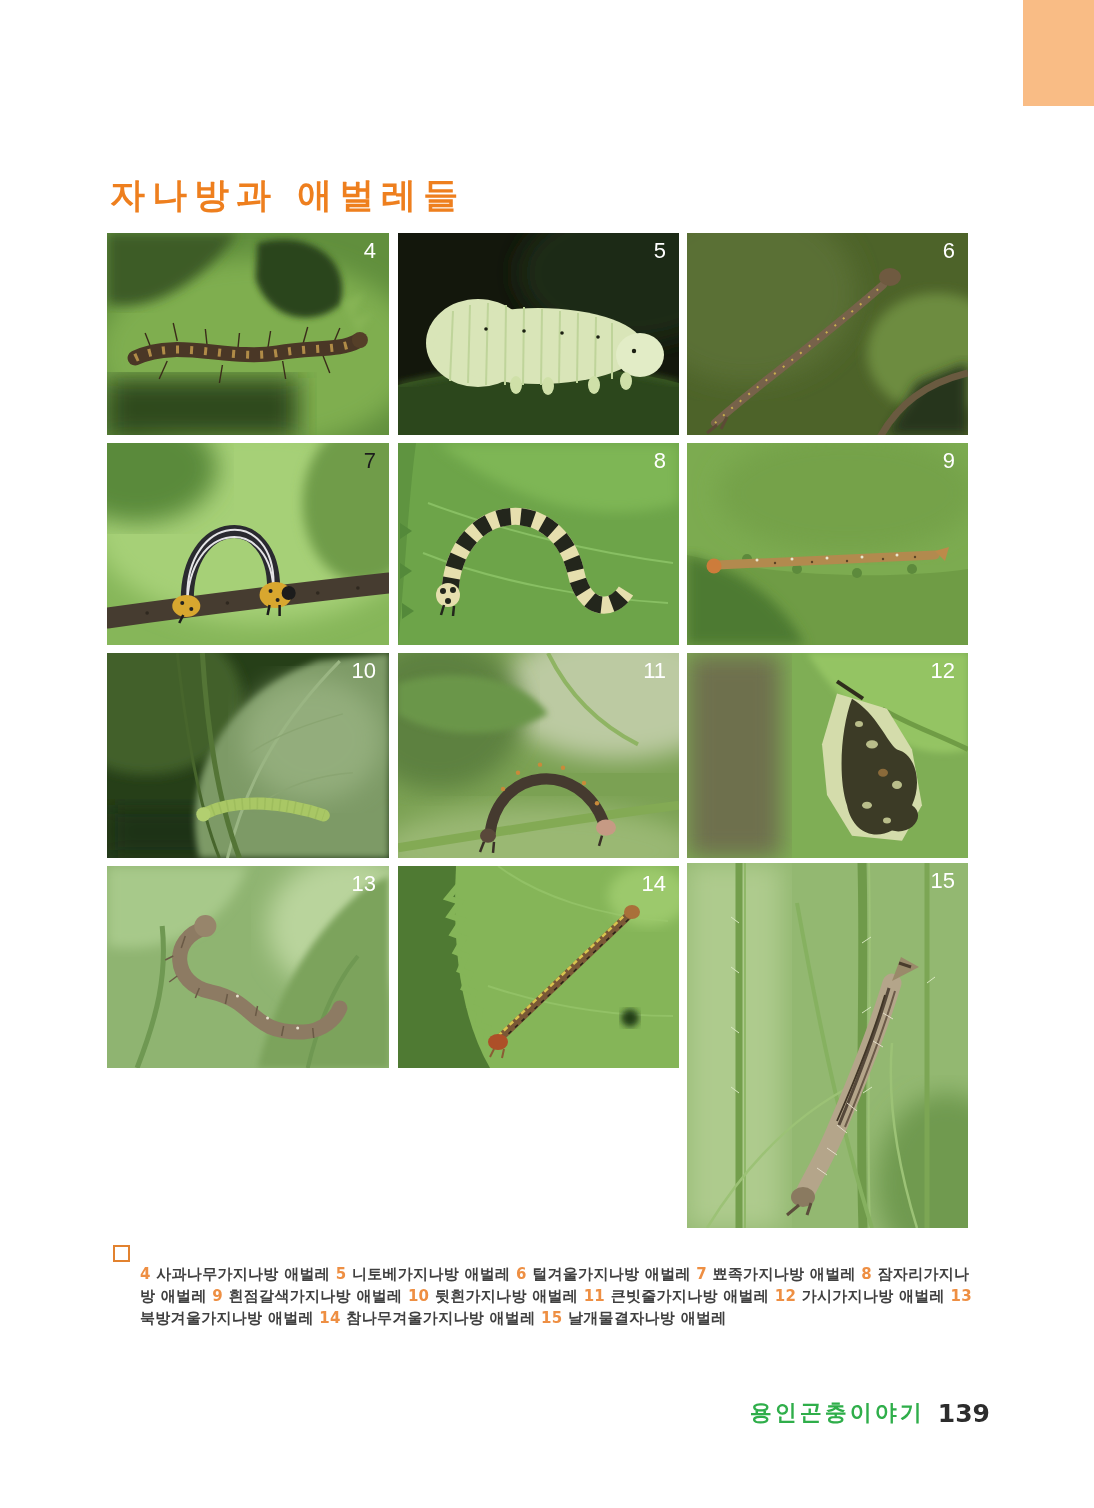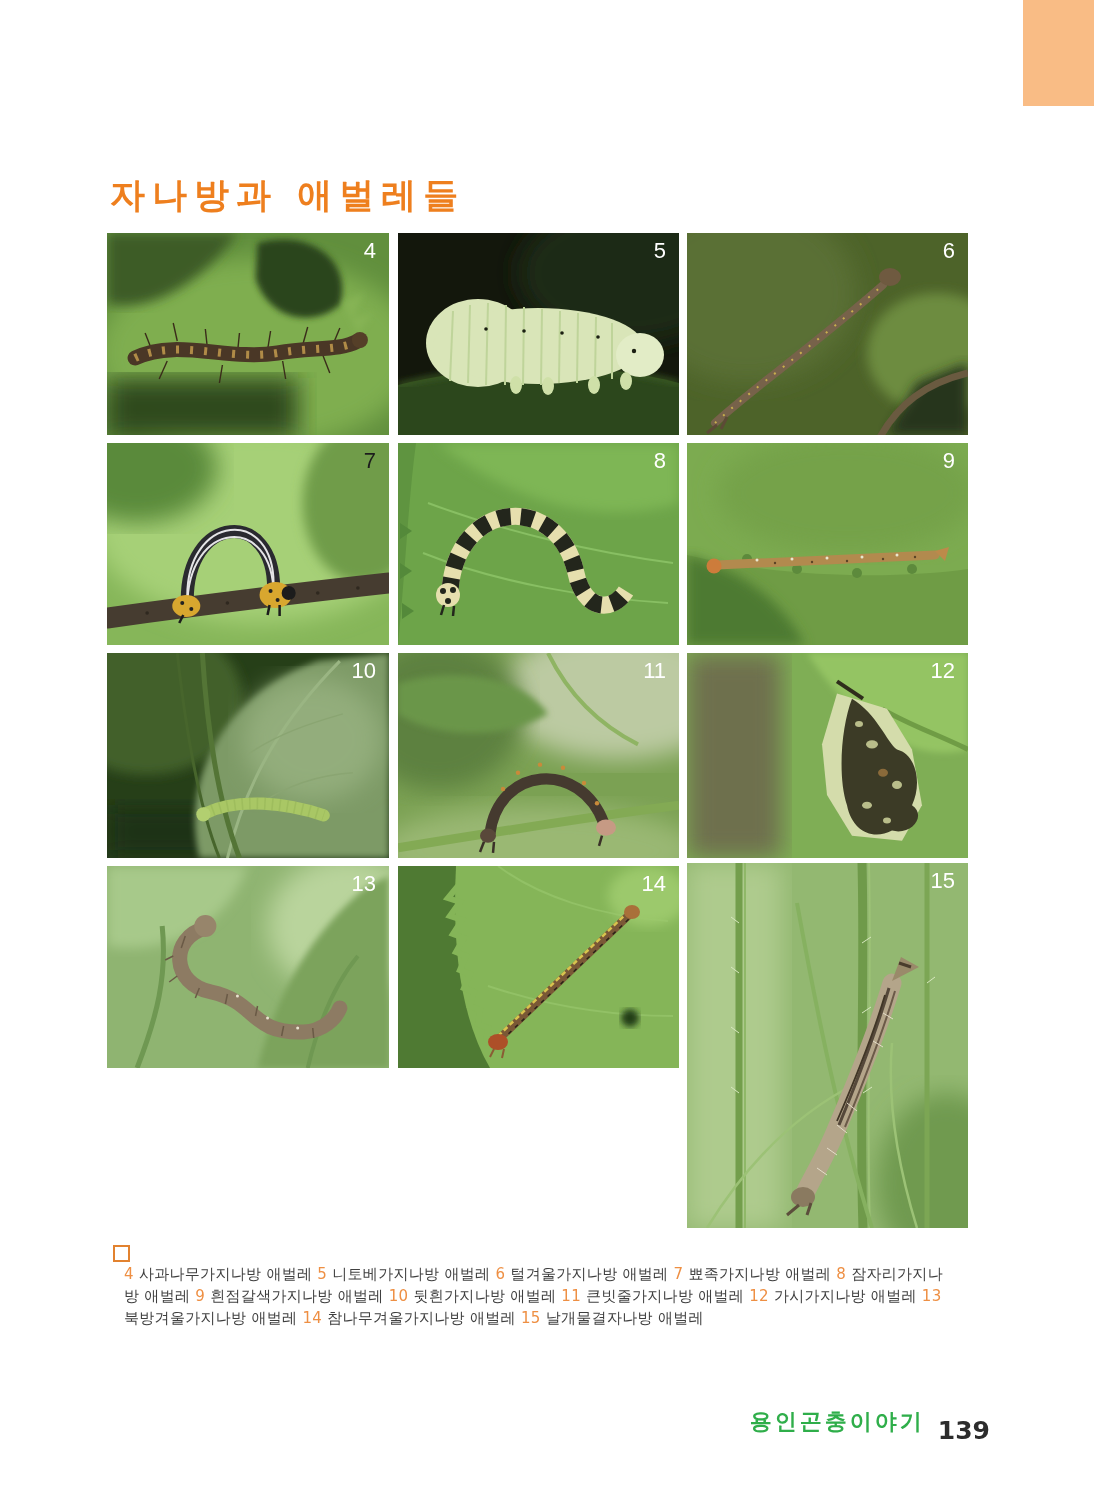--- a/index.html
+++ b/index.html
@@ -20,28 +20,28 @@
   .p8 {left:398px;top:443px;width:281px;height:202px;}
   .p9 {left:687px;top:443px;width:281px;height:202px;}
   .p10{left:107px;top:653px;width:282px;height:205px;}
   .p11{left:398px;top:653px;width:281px;height:205px;}
   .p12{left:687px;top:653px;width:281px;height:205px;}
   .p13{left:107px;top:866px;width:282px;height:202px;}
   .p14{left:398px;top:866px;width:281px;height:202px;}
   .p15{left:687px;top:863px;width:281px;height:365px;}
   .caption-bullet{position:absolute;left:113px;top:1245px;width:13px;height:13px;
                   border:2px solid #e2822f;background:#ffffff;}
-  .caption-text{position:absolute;left:124px;top:1263px;width:833px;
+  .caption-text{position:absolute;left:140px;top:1263px;width:833px;
                 font-size:15px;line-height:22px;color:#3f3f3f;letter-spacing:0.3px;
-                word-break:normal;}
+                word-break:normal;font-weight:bold;}
   .cap-num{color:#ee8f43;}
   .cap-name{color:#3f3f3f;}
   .footer{position:absolute;top:1398px;right:104px;display:flex;align-items:center;gap:13px;}
   .footer-logo{font-size:22px;font-weight:bold;color:#2fae4a;letter-spacing:3px;}
-  .footer-page{font-size:25px;color:#2c2c2c;font-weight:bold;margin-top:18px;}
+  .footer-page{font-size:25px;color:#2c2c2c;font-weight:bold;}
 </style>
 </head>
 <body>
 
 <div class="page">
 
   <svg width="0" height="0" style="position:absolute" aria-hidden="true">
     <defs>
       <filter id="b3">
           <feGaussianBlur stdDeviation="3"></feGaussianBlur>

